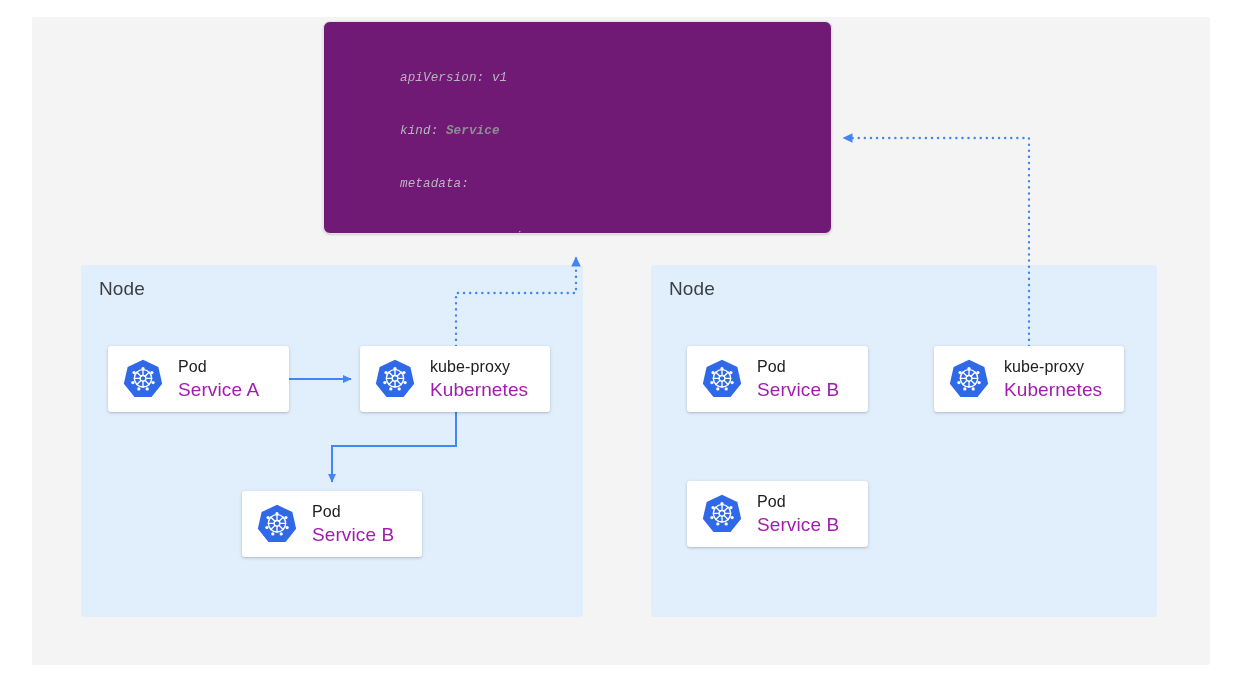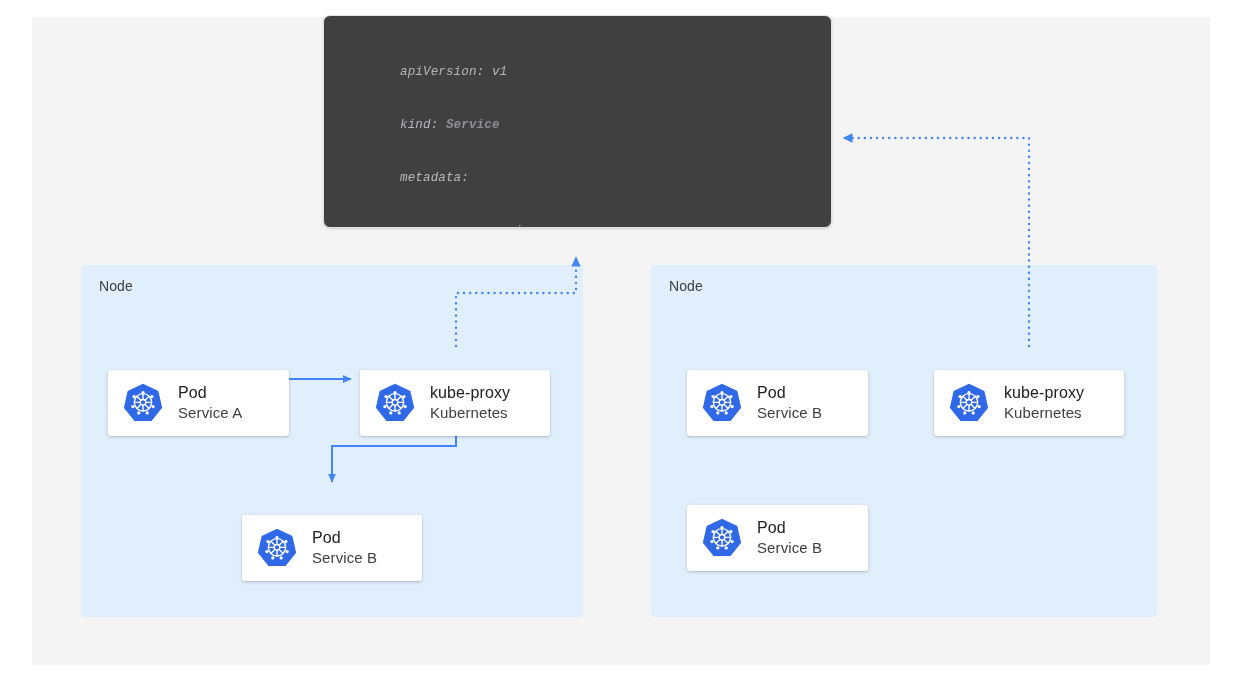--- a/index.html
+++ b/index.html
@@ -28,24 +28,24 @@
     width: 1178px;
     height: 648px;
     background: #f4f4f5;
     border-radius: 2px;
   }
 
   
   .yaml-panel {
     position: absolute;
     left: 323px;
-    top: 15px;
+    top: 21px;
     width: 509px;
     height: 213px;
-    background: #404040;
+    background: #701a75;
     border: 1px solid #e3e3e5;
     border-radius: 7px;
     box-shadow: 0 1px 2px rgba(60,64,67,0.13), 0 1px 3px rgba(60,64,67,0.07);
     box-sizing: border-box;
     overflow: hidden;
   }
   .yaml-code {
     position: absolute;
     left: 76px;
     top: 13px;
@@ -70,57 +70,56 @@
     background: #e1effd;
     border-radius: 3px;
   }
   #node-left  { left: 81px;  top: 265px; width: 502px; height: 352px; }
   #node-right { left: 651px; top: 265px; width: 506px; height: 352px; }
 
   .node-label {
     position: absolute;
     left: 18px;
     top: 13px;
-    font-size: 14px;
+    font-size: 19px;
     color: #3c4043;
     letter-spacing: 0.1px;
   }
 
   
   .card {
     position: absolute;
     background: #ffffff;
     border-radius: 3px;
     box-shadow: 0 1px 2px rgba(60,64,67,0.22), 0 1px 4px rgba(60,64,67,0.10);
     display: flex;
     align-items: center;
     box-sizing: border-box;
-    margin-top: 24px;
   }
   .card .k8s-logo {
     flex: 0 0 auto;
     margin-left: 14px;
     width: 42px;
     height: 42px;
   }
   .card .card-text {
     margin-left: 14px;
     display: flex;
     flex-direction: column;
     justify-content: center;
     line-height: 1.25;
   }
   .card .card-title {
     font-size: 16px;
     color: #202124;
     letter-spacing: 0.1px;
   }
   .card .card-sub {
-    font-size: 15px;
-    color: #404040;
+    font-size: 19px;
+    color: #a21caf;
     letter-spacing: 0.1px;
     margin-top: 1px;
   }
 
   
   #card-pod-a        { left: 108px; top: 346px; width: 181px; height: 66px; }
   #card-kubeproxy-l  { left: 360px; top: 346px; width: 190px; height: 66px; }
   #card-pod-b-left   { left: 242px; top: 491px; width: 180px; height: 66px; }
   #card-pod-b-r1     { left: 687px; top: 346px; width: 181px; height: 66px; }
   #card-kubeproxy-r  { left: 934px; top: 346px; width: 190px; height: 66px; }

